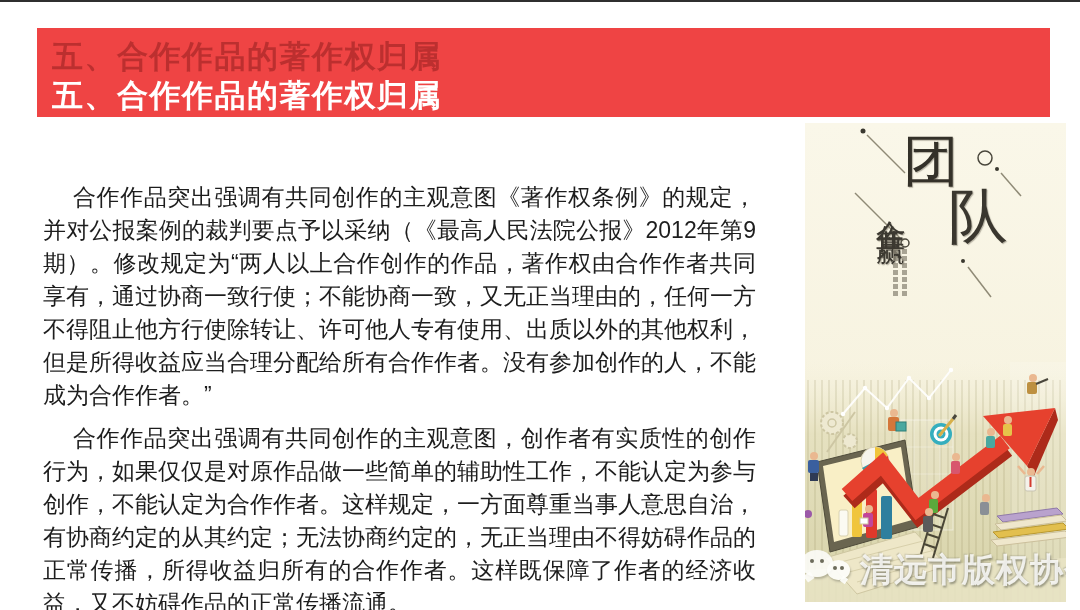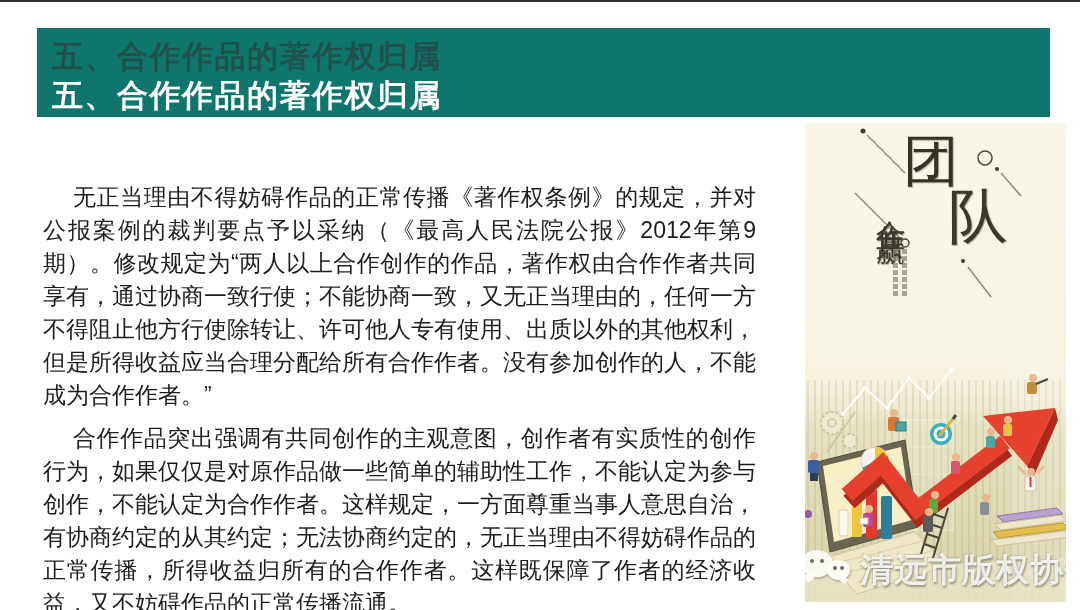--- a/index.html
+++ b/index.html
@@ -2,21 +2,21 @@
 <html><head>
 <meta charset="utf-8">
 <style>
   html,body{margin:0;padding:0;background:#fff;}
   .slide{
     position:relative;width:1080px;height:610px;background:#ffffff;overflow:hidden;
     font-family:"Liberation Sans","DejaVu Sans",sans-serif;
   }
   .top-line{position:absolute;left:0;top:0;width:1080px;height:2px;background:#2f2f2f;}
   
-  .title-bar{position:absolute;left:37px;top:28px;width:1013px;height:89px;background:#0f766e;overflow:hidden;}
+  .title-bar{position:absolute;left:37px;top:28px;width:1013px;height:89px;background:#ef4444;overflow:hidden;}
   .title-main{
     position:absolute;left:15px;top:47px;color:#ffffff;font-size:31px;font-weight:bold;
     letter-spacing:1.5px;white-space:nowrap;
   }
   .title-ghost{
     position:absolute;left:15px;top:8px;color:rgba(70,0,0,0.30);font-size:31px;font-weight:bold;
     letter-spacing:1.5px;white-space:nowrap;
   }
   
   .content{
@@ -86,21 +86,21 @@
 <div class="slide">
 
   <div class="top-line"></div>
 
   <div class="title-bar">
     <div class="title-ghost">五、合作作品的著作权归属</div>
     <div class="title-main">五、合作作品的著作权归属</div>
   </div>
 
   <div class="content">
-    <p>无正当理由不得妨碍作品的正常传播《著作权条例》的规定，并对公报案例的裁判要点予以采纳（《最高人民法院公报》2012年第9期）。修改规定为“两人以上合作创作的作品，著作权由合作作者共同享有，通过协商一致行使；不能协商一致，又无正当理由的，任何一方不得阻止他方行使除转让、许可他人专有使用、出质以外的其他权利，但是所得收益应当合理分配给所有合作作者。没有参加创作的人，不能成为合作作者。”</p>
+    <p>合作作品突出强调有共同创作的主观意图《著作权条例》的规定，并对公报案例的裁判要点予以采纳（《最高人民法院公报》2012年第9期）。修改规定为“两人以上合作创作的作品，著作权由合作作者共同享有，通过协商一致行使；不能协商一致，又无正当理由的，任何一方不得阻止他方行使除转让、许可他人专有使用、出质以外的其他权利，但是所得收益应当合理分配给所有合作作者。没有参加创作的人，不能成为合作作者。”</p>
     <p>合作作品突出强调有共同创作的主观意图，创作者有实质性的创作行为，如果仅仅是对原作品做一些简单的辅助性工作，不能认定为参与创作，不能认定为合作作者。这样规定，一方面尊重当事人意思自治，有协商约定的从其约定；无法协商约定的，无正当理由不得妨碍作品的正常传播，所得收益归所有的合作作者。这样既保障了作者的经济收益，又不妨碍作品的正常传播流通。</p>
   </div>
 
   <div class="poster">
 
     <svg class="poster-deco" width="261" height="240" viewBox="0 0 261 240">
       <circle cx="58" cy="8" r="2.5" fill="#3a382f"></circle>
       <line x1="62" y1="12" x2="100" y2="50" stroke="#8f8a76" stroke-width="1.5"></line>
       <circle cx="180" cy="35" r="7" fill="none" stroke="#4a473c" stroke-width="1.5"></circle>
       <circle cx="192" cy="46" r="2" fill="#3a382f"></circle>

